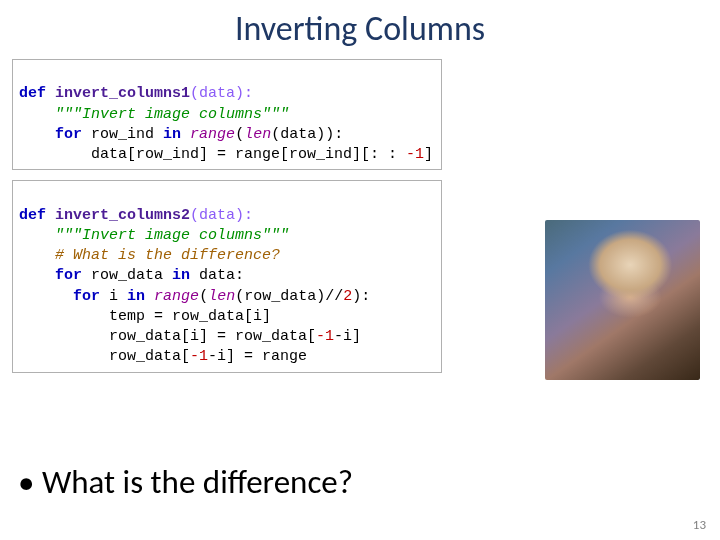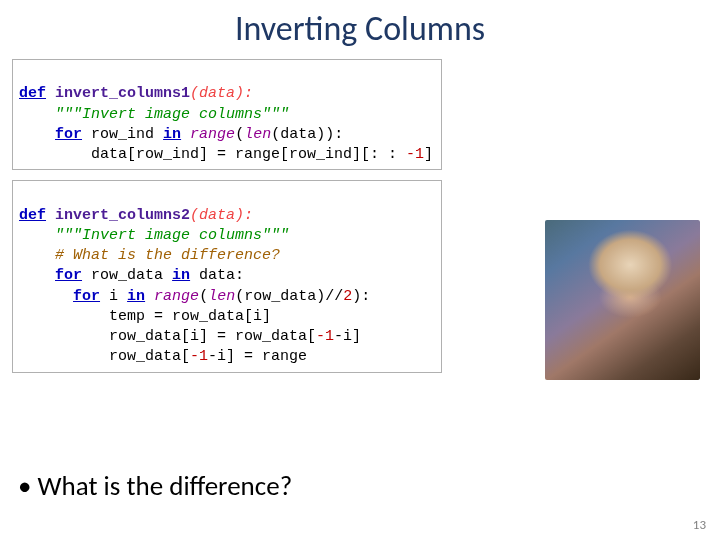--- a/index.html
+++ b/index.html
@@ -23,44 +23,44 @@
     margin: 10px 0 8px 12px;
     padding: 4px 6px;
     background: #fff;
     font-family: Consolas, "Courier New", monospace;
     font-size: 15px;
     line-height: 1.35;
     white-space: pre;
   }
   .cb1 { width: 430px; }
   .cb2 { width: 430px; }
-  .kw { color: #0000c0; font-weight: bold; text-decoration: underline; }
+  .kw { color: #0000c0; font-weight: bold; }
   .fn { font-weight: bold; color: #4c1d95; }
-  .paren { color: #ef4444; font-style: italic; }
+  .paren { color: #8b5cf6; }
   .doc { color: #009000; font-style: italic; }
   .comment { color: #a16207; font-style: italic; }
   .builtin { color: #900090; font-style: italic; }
   .num { color: #c00000; }
   .image-placeholder {
     position: absolute;
     right: 20px;
     top: 220px;
     width: 155px;
     height: 160px;
     border-radius: 2px;
     background:
       radial-gradient(ellipse 60px 50px at 55% 28%, #e8d4b8 0%, #c8a882 50%, rgba(200,168,130,0) 70%),
       radial-gradient(ellipse 45px 30px at 55% 48%, #d8b090 0%, rgba(216,176,144,0) 70%),
       linear-gradient(145deg, #4a6a7a 0%, #5878a0 20%, #8a7a9a 45%, #a07868 60%, #604838 80%, #382818 100%);
   }
   .bullet-area {
     position: absolute;
     left: 18px;
     bottom: 38px;
-    font-size: 27px;
+    font-size: 33px;
     color: #000;
   }
   .page-num {
     position: absolute;
     right: 14px;
     bottom: 8px;
     font-size: 13px;
     color: #7f7f7f;
     margin-left: 44px;
   }

